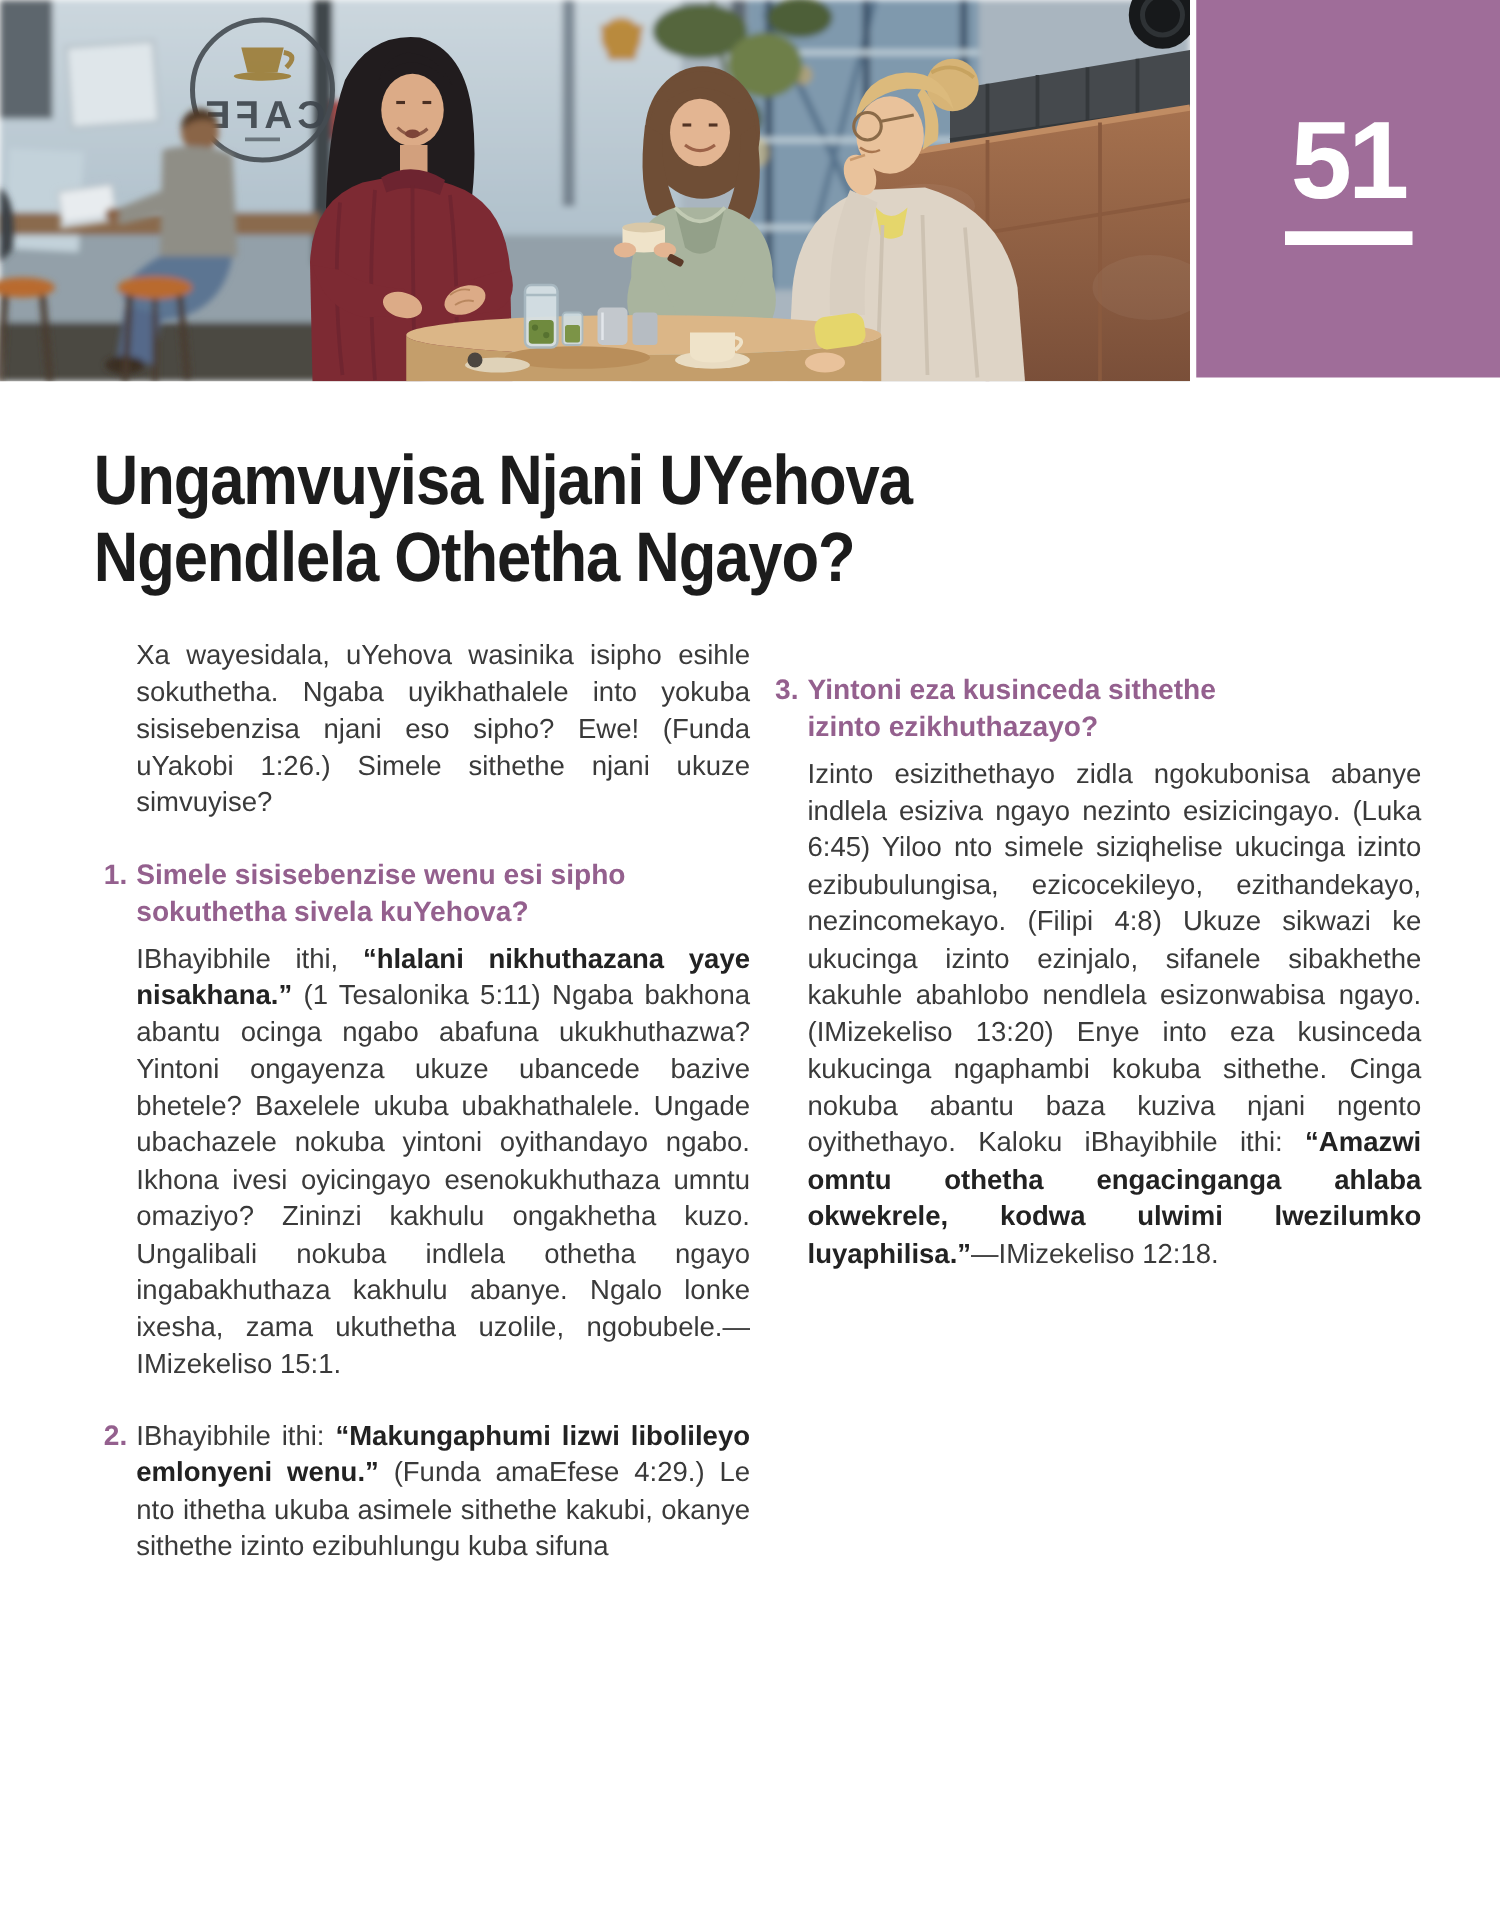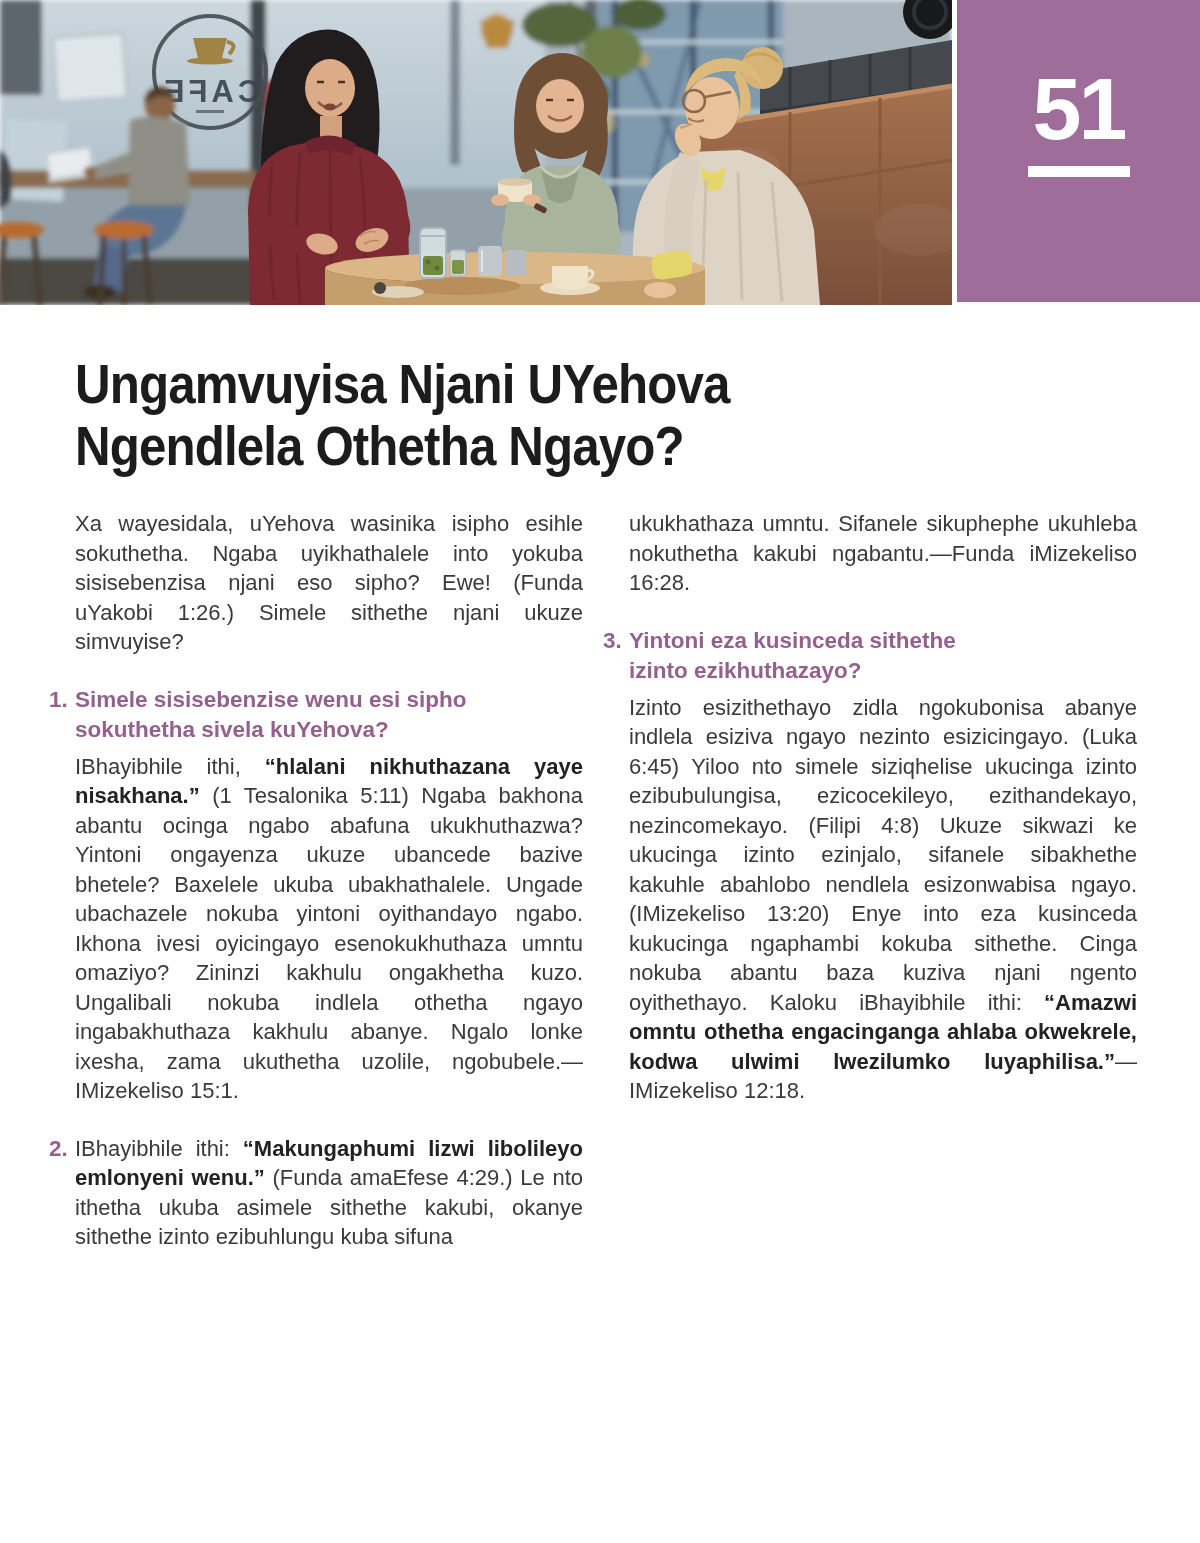--- a/index.html
+++ b/index.html
@@ -3,29 +3,29 @@
 <meta charset="utf-8">
 <style>
   html,body{margin:0;padding:0;background:#ffffff;}
   body{width:1200px;height:1543px;position:relative;font-family:"Liberation Sans",sans-serif;color:#3a3a3a;overflow:hidden;}
 
   
   .hero{display:flex;align-items:flex-start;}
   .hero-photo{width:952px;height:305px;}
   .hero-photo svg{display:block;}
   .hero-gap{width:5px;height:305px;background:#fff;}
-  .page-tab{width:243px;height:302px;display:flex;flex-direction:column;align-items:center;box-sizing:border-box;padding-top:73px;}
+  .page-tab{width:243px;height:302px;display:flex;flex-direction:column;align-items:center;box-sizing:border-box;padding-top:92px;}
   .page-num{font-size:88px;line-height:72px;font-weight:bold;color:#fff;letter-spacing:-3px;}
   .page-num-bar{width:102px;height:11px;background:#fff;margin-top:21px;}
 
   
   h1.page-title{margin:48px 0 0 75px;font-size:56px;line-height:62px;font-weight:bold;color:#1c1c1c;letter-spacing:-1px;white-space:pre-line;display:inline-block;transform:scaleX(.88);transform-origin:0 0;}
 
   
-  .columns{display:flex;gap:20px;margin:-94px 63px 0 49px;padding-top:126px;justify-content:space-between;}
+  .columns{display:flex;gap:20px;margin:-94px 63px 0 83px;padding-top:126px;justify-content:space-between;}
   .col{flex:1;min-width:0;}
   p.body{margin:0 0 0 26px;font-size:22px;line-height:29.5px;text-align:justify;color:#3a3a3a;}
   .section{margin-top:28px;}
   .q-heading{margin:0;font-size:22.5px;line-height:30px;font-weight:bold;color:#94608e;padding-left:26px;position:relative;white-space:pre-line;}
   .q-num{position:absolute;left:0;top:0;}
   .section p.body{margin-top:7px;}
   p.body .b{font-weight:bold;color:#222;}
 </style>
 </head>
 <body>
@@ -261,21 +261,20 @@
       <p class="body"><span>IBhayibhile ithi, </span><span class="b">“hlalani nikhuthazana yaye nisakhana.”</span><span> (1 Tesalonika 5:11) Ngaba bakhona abantu ocinga ngabo abafuna ukukhuthazwa? Yintoni ongayenza ukuze ubancede bazive bhetele? Baxelele ukuba ubakhathalele. Ungade ubachazele nokuba yintoni oyithandayo ngabo. Ikhona ivesi oyicingayo esenokukhuthaza umntu omaziyo? Zininzi kakhulu ongakhetha kuzo. Ungalibali nokuba indlela othetha ngayo ingabakhuthaza kakhulu abanye. Ngalo lonke ixesha, zama ukuthetha uzolile, ngobubele.—IMizekeliso 15:1.</span></p>
     </div>
 
     <div class="section">
       <h2 class="q-heading" style="color: rgb(148, 96, 142);"><span class="q-num">2.</span></h2>
       <p class="body"><span>IBhayibhile ithi: </span><span class="b">“Makungaphumi lizwi libolileyo emlonyeni wenu.”</span><span> (Funda amaEfese 4:29.) Le nto ithetha ukuba asimele sithethe kakubi, okanye sithethe izinto ezibuhlungu kuba sifuna</span></p>
     </div>
   </div>
 
   <div class="col">
-    <p class="body"><span>ukukhathaza umntu. Sifanele sikuphephe ukuhleba nokuthetha kakubi ngabantu.—Funda iMizekeliso 16:28.</span></p>
 
     <div class="section">
       <h2 class="q-heading" style="color: rgb(148, 96, 142);"><span class="q-num">3.</span><span style="white-space:pre-line">Yintoni eza kusinceda sithethe
 izinto ezikhuthazayo?</span></h2>
       <p class="body"><span>Izinto esizithethayo zidla ngokubonisa abanye indlela esiziva ngayo nezinto esizicingayo. (Luka 6:45) Yiloo nto simele siziqhelise ukucinga izinto ezibubulungisa, ezicocekileyo, ezithandekayo, nezincomekayo. (Filipi 4:8) Ukuze sikwazi ke ukucinga izinto ezinjalo, sifanele sibakhethe kakuhle abahlobo nendlela esizonwabisa ngayo. (IMizekeliso 13:20) Enye into eza kusinceda kukucinga ngaphambi kokuba sithethe. Cinga nokuba abantu baza kuziva njani ngento oyithethayo. Kaloku iBhayibhile ithi: </span><span class="b">“Amazwi omntu othetha engacinganga ahlaba okwekrele, kodwa ulwimi lwezilumko luyaphilisa.”</span><span>—IMizekeliso 12:18.</span></p>
     </div>
   </div>
 </div>
 
 

